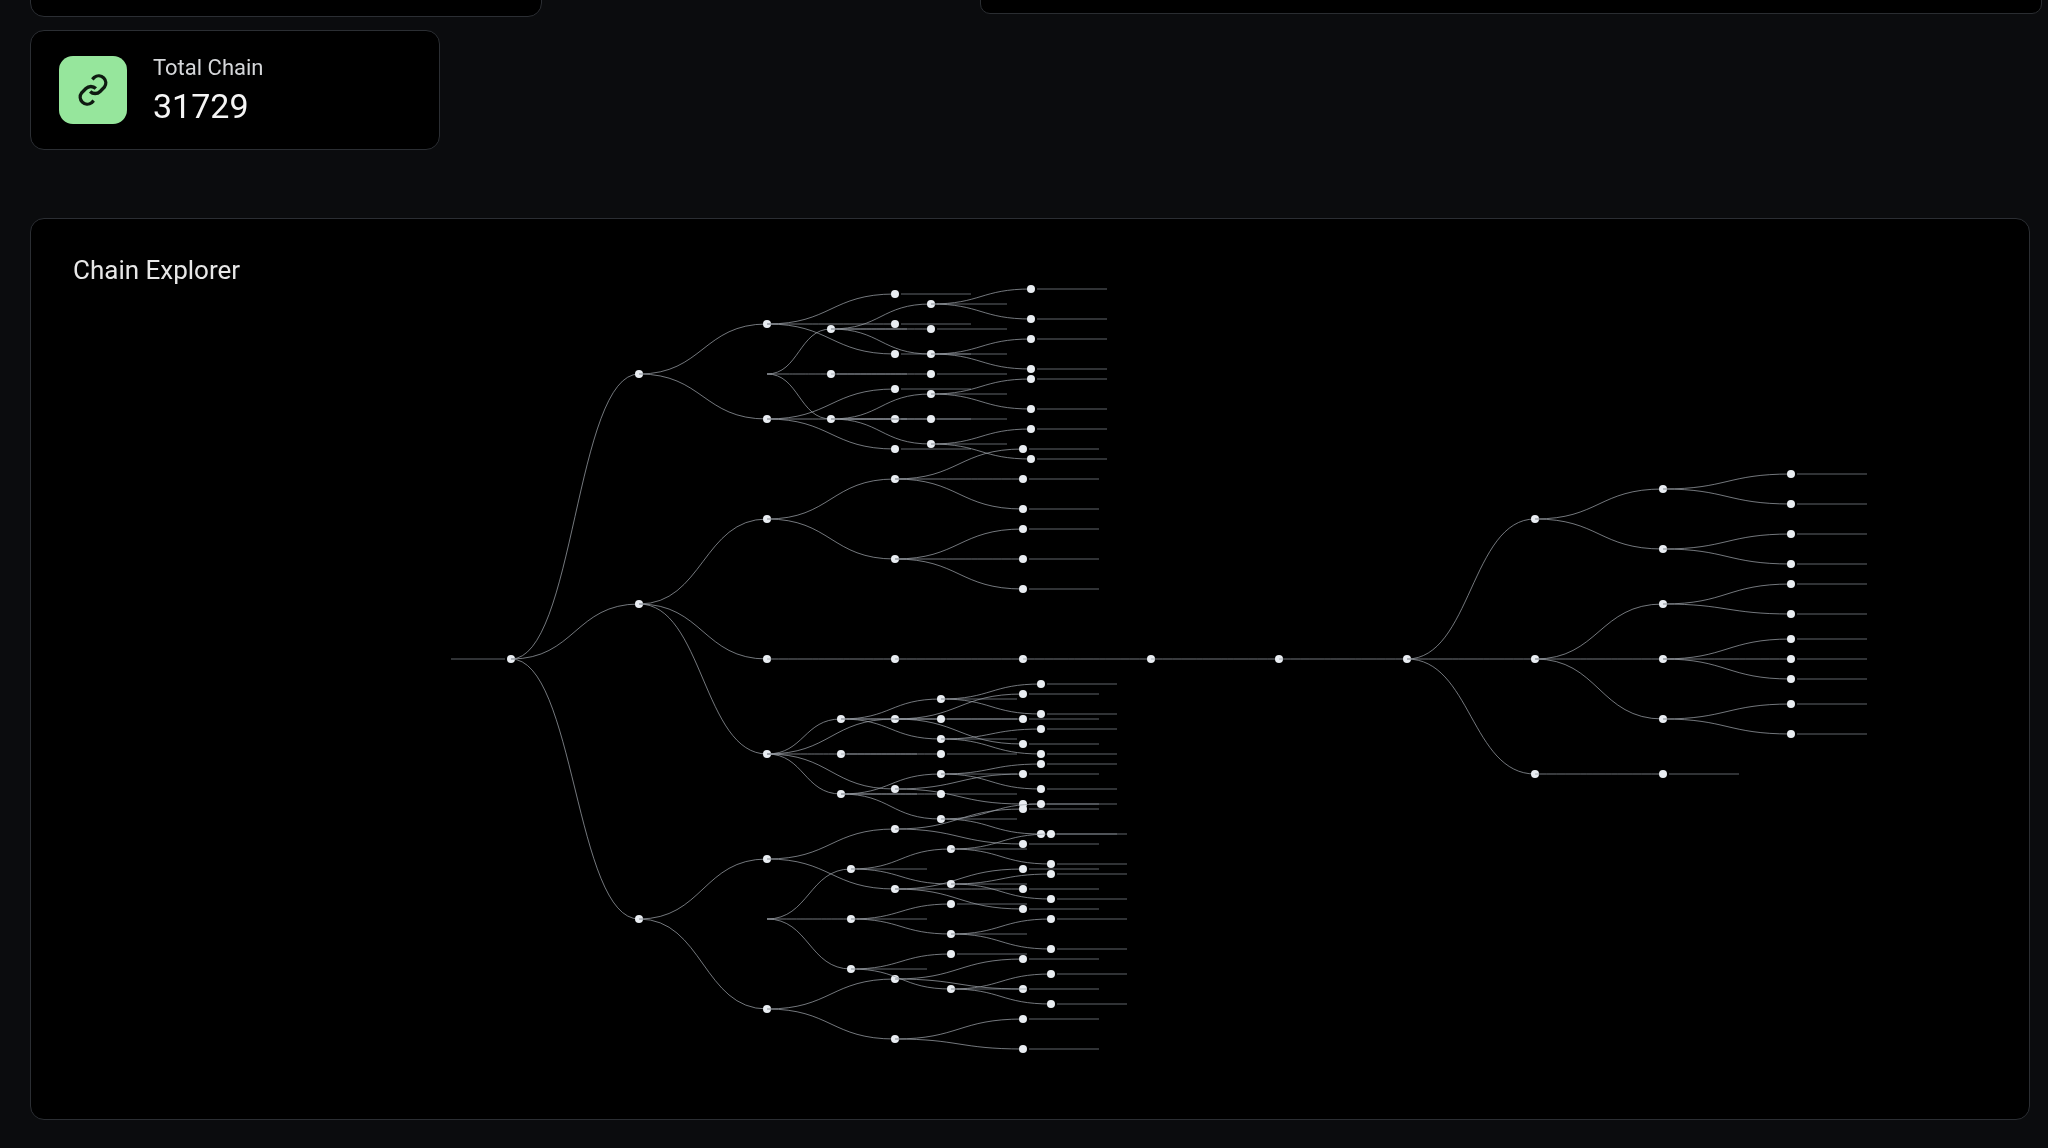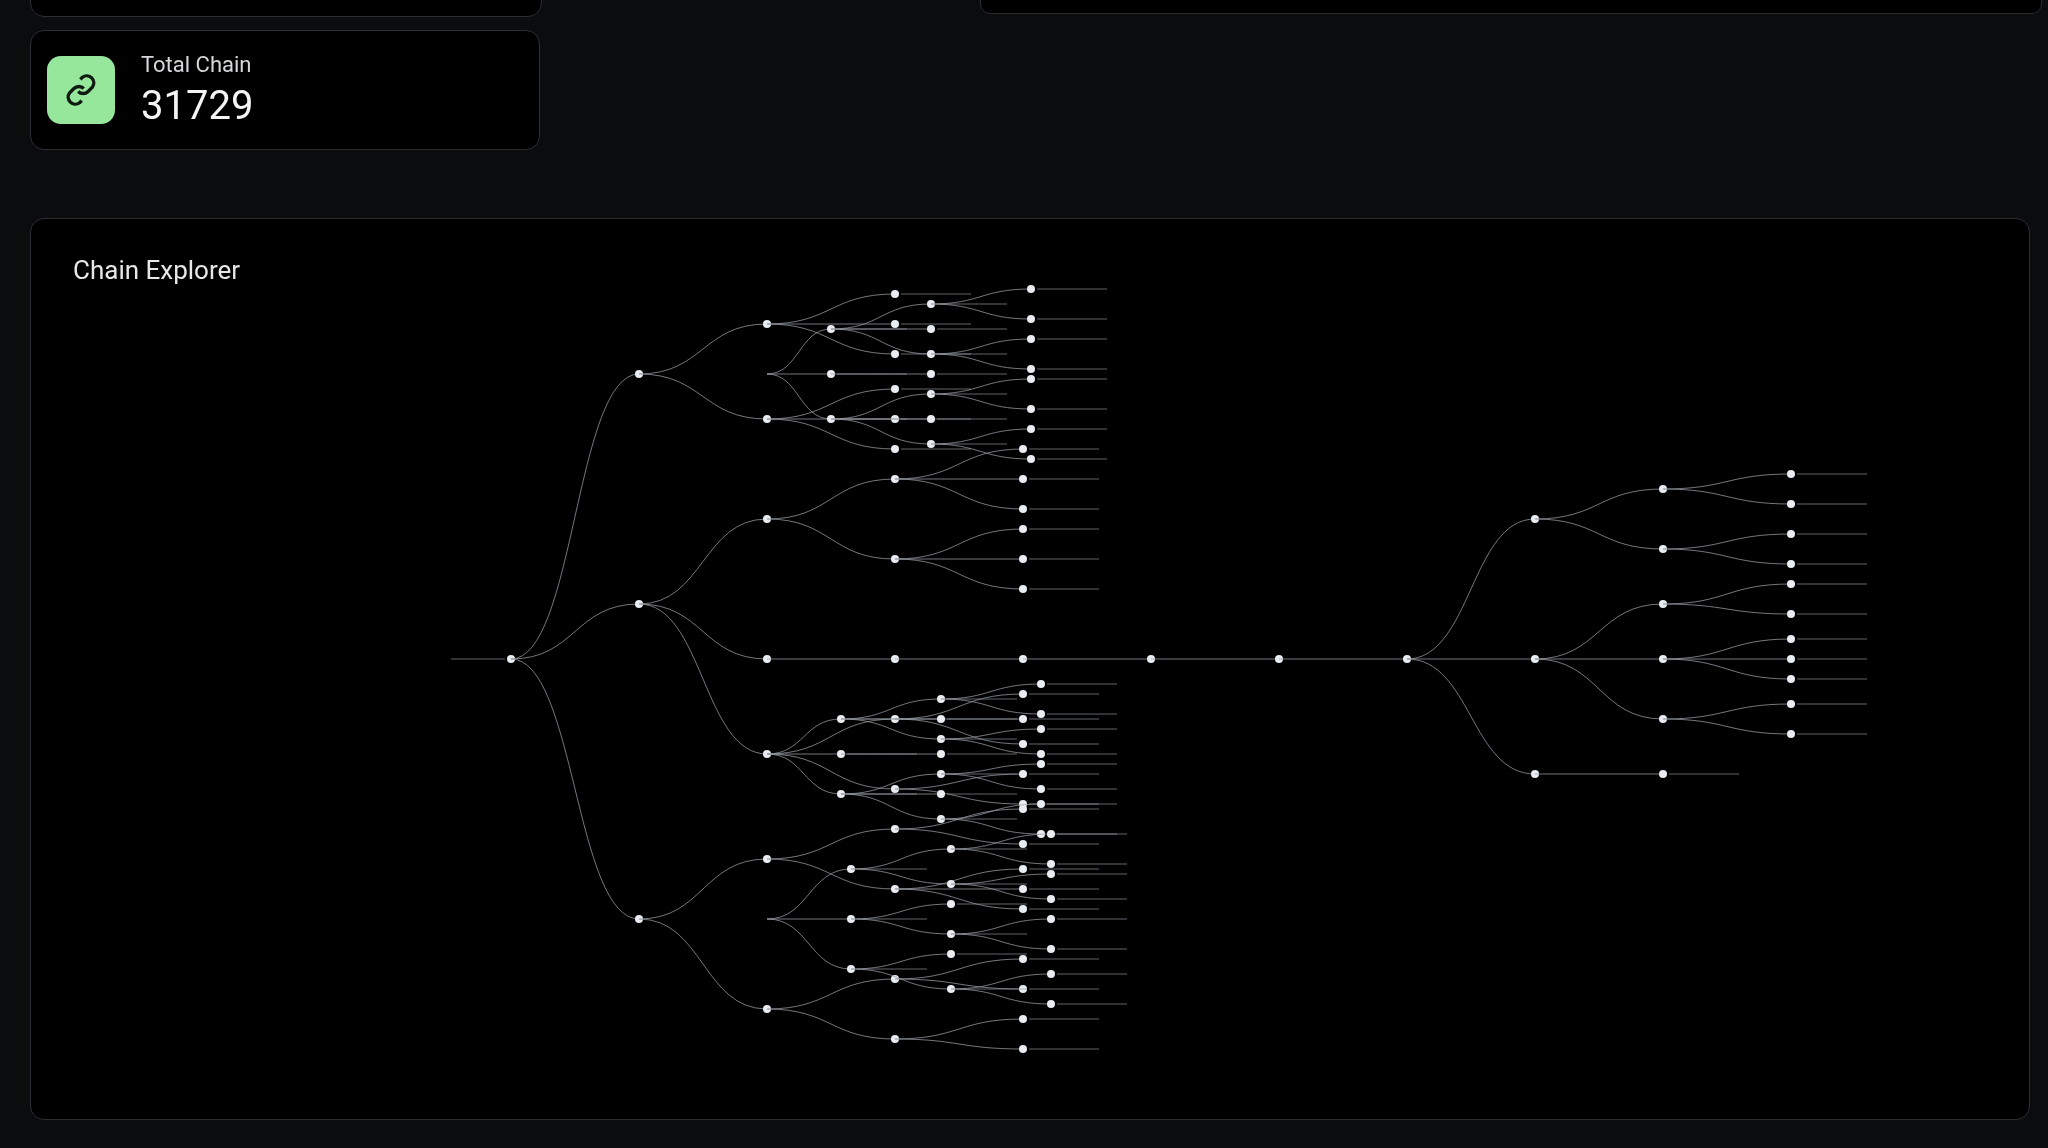--- a/index.html
+++ b/index.html
@@ -33,44 +33,44 @@
     background: #000;
     border: 1px solid #2a2d31;
     border-radius: 10px;
   }
 
   
   .stat-card {
     position: absolute;
     left: 30px;
     top: 30px;
-    width: 510px;
+    width: 410px;
     height: 120px;
     background: #000;
     border: 1px solid #2b2e33;
     border-radius: 14px;
     display: flex;
     align-items: center;
-    padding-left: 16px;
+    padding-left: 28px;
     box-sizing: border-box;
   }
   .stat-icon {
     width: 68px;
     height: 68px;
     border-radius: 14px;
     background: #96e69c;
     display: flex;
     align-items: center;
     justify-content: center;
     flex-shrink: 0;
   }
   .stat-icon svg { width: 34px; height: 34px; stroke: #0f1a11; stroke-width: 2.4; fill: none; }
   .stat-text { margin-left: 26px; }
   .stat-label { font-size: 22px; color: #d5d7da; font-weight: 400; line-height: 1; }
-  .stat-value { font-size: 40px; color: #f5f5f5; font-weight: 400; margin-top: 10px; line-height: 1; }
+  .stat-value { font-size: 34px; color: #f5f5f5; font-weight: 400; margin-top: 10px; line-height: 1; }
 
   
   .explorer-panel {
     position: absolute;
     left: 30px;
     top: 218px;
     width: 1998px;
     height: 900px;
     background: #000;
     border: 1px solid #2b2e33;

